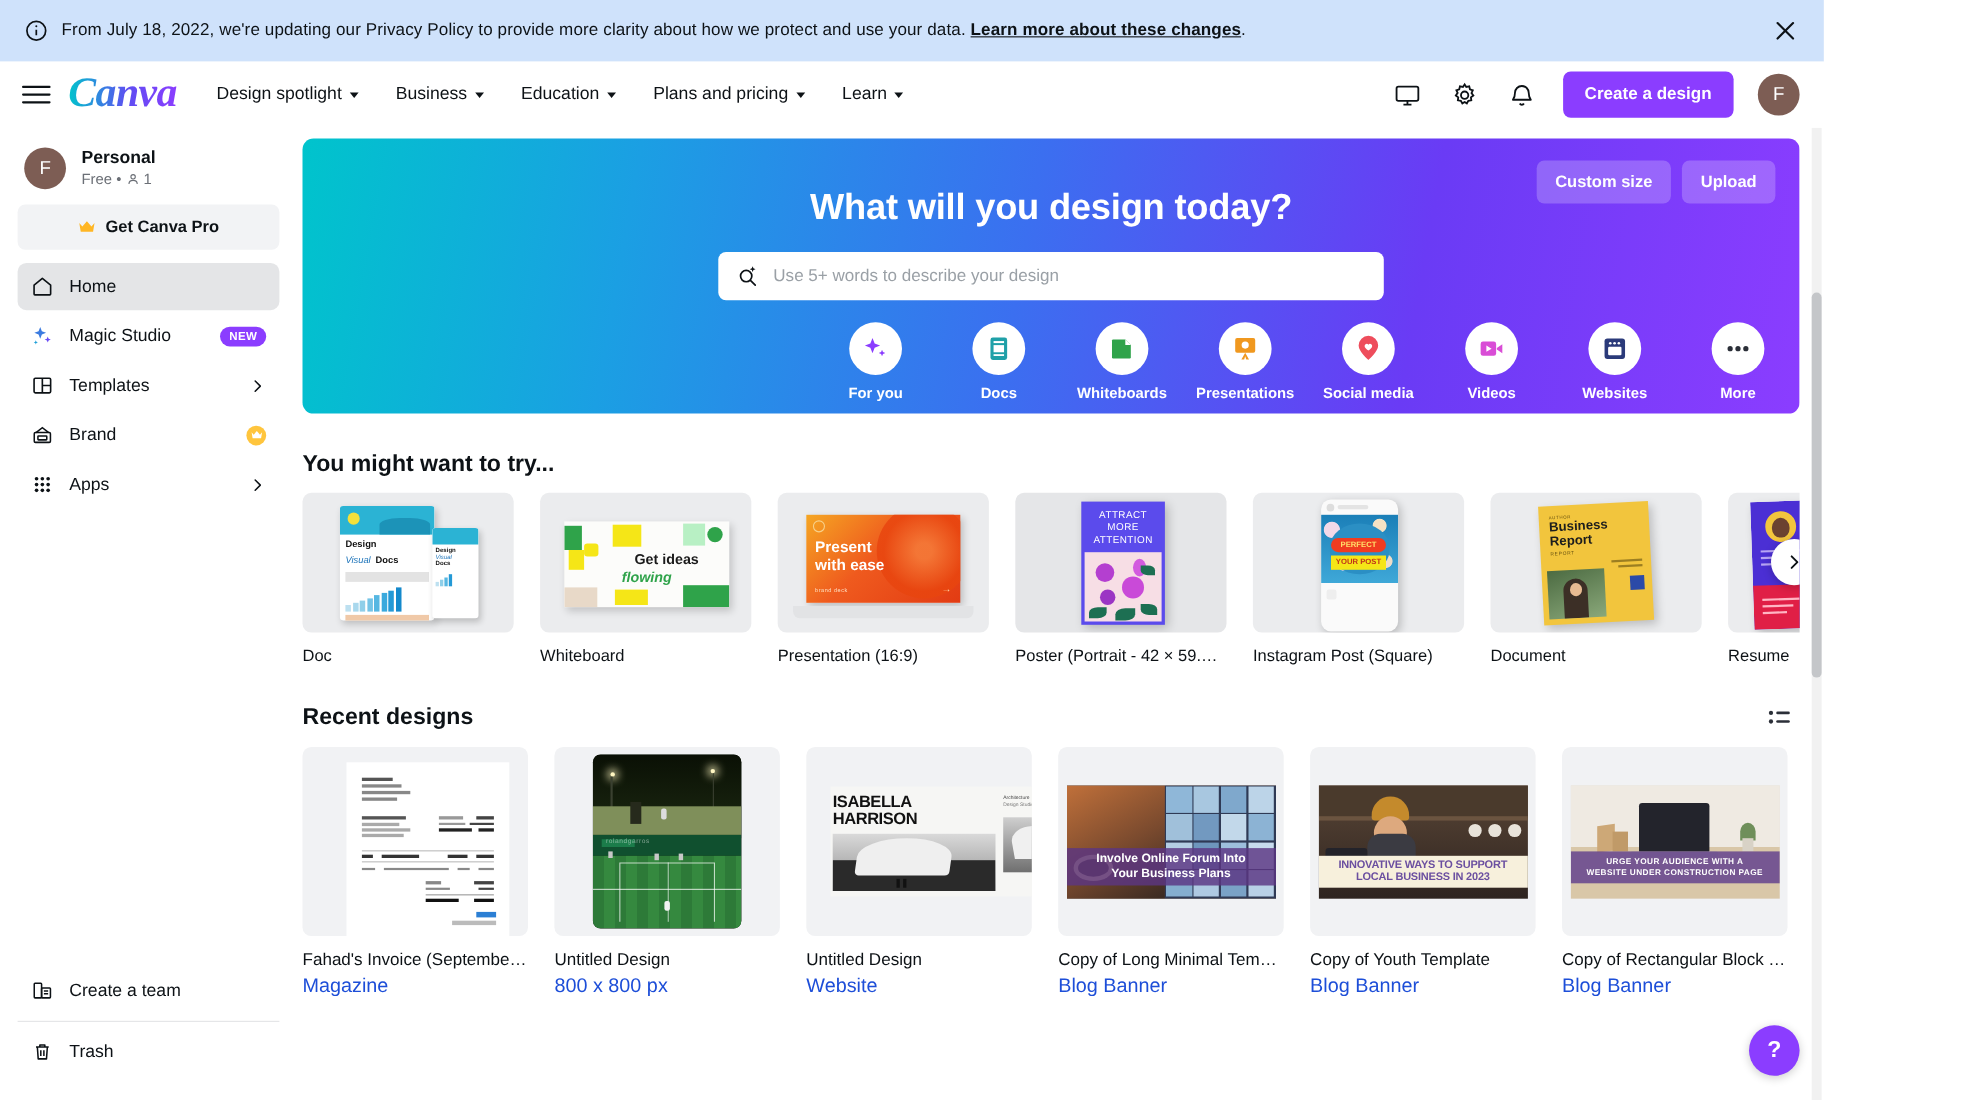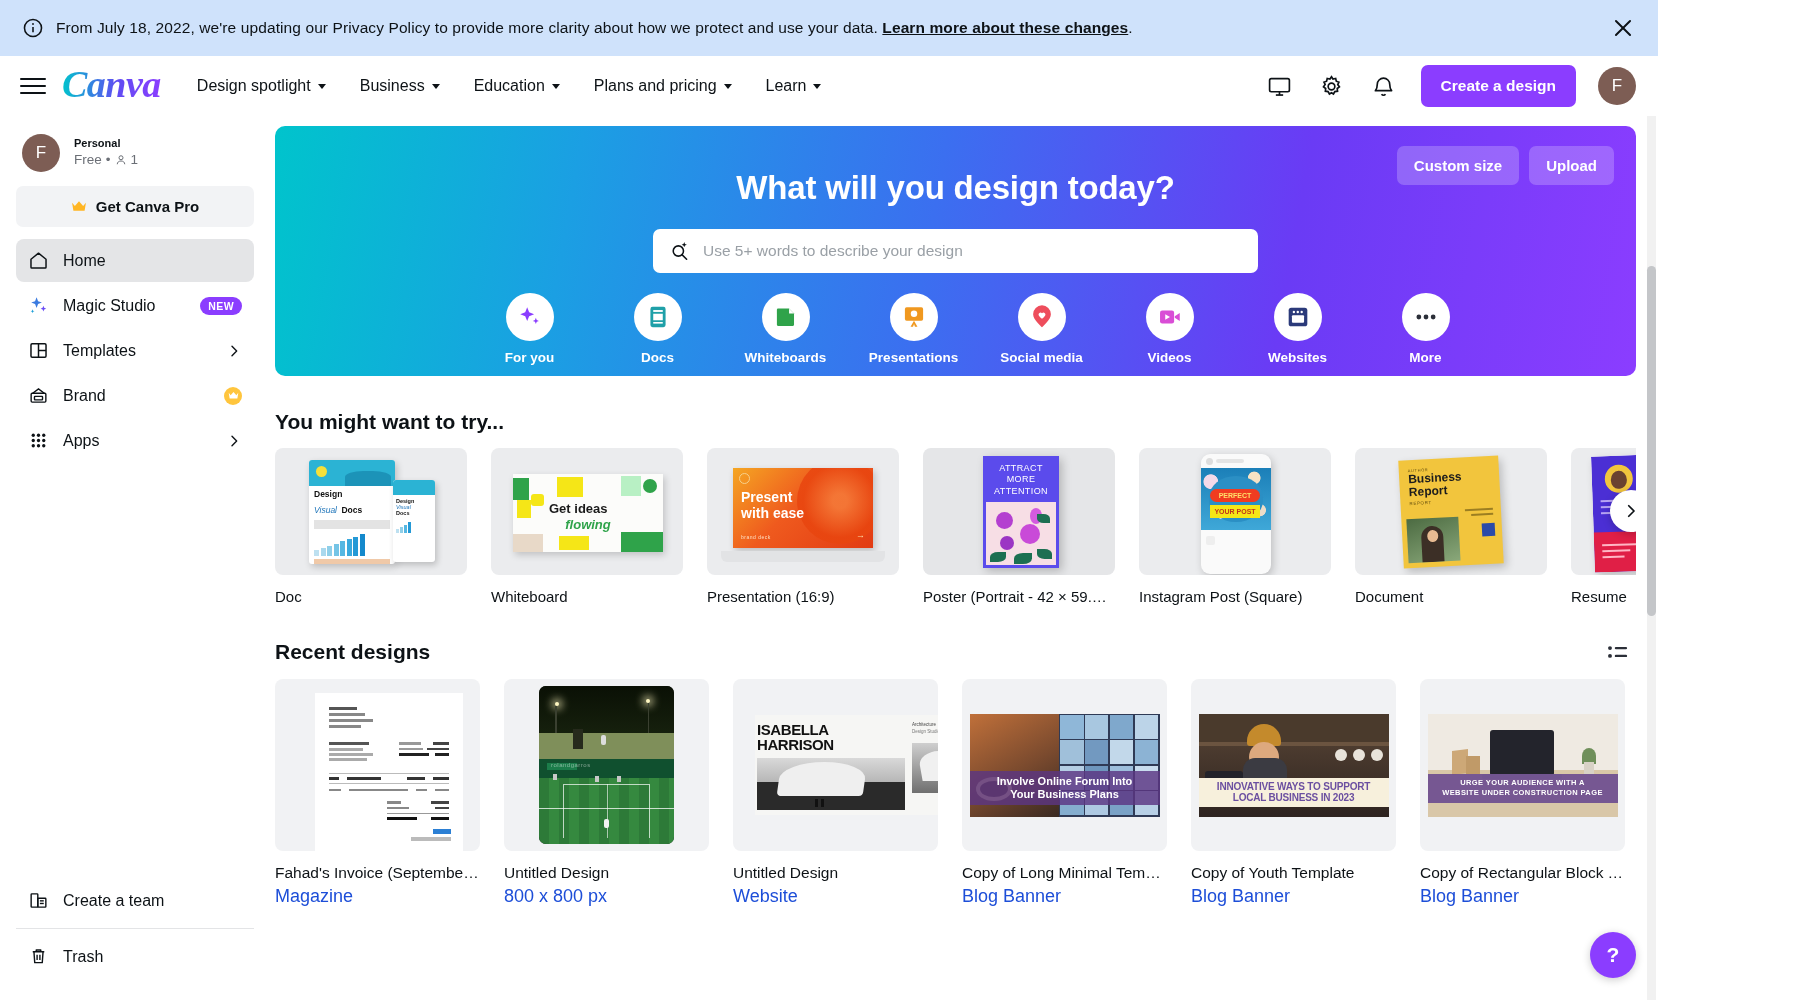--- a/index.html
+++ b/index.html
@@ -55,21 +55,21 @@
 
   
   .body { flex: 1; display: flex; min-height: 0; position: relative; }
 
   
   .sidebar { width: 270px; flex: 0 0 270px; background: #fff; padding: 6px 16px 0 16px;
              display: flex; flex-direction: column; position: relative; }
   .profile { display: flex; align-items: center; gap: 14px; padding: 12px 4px 14px 6px; cursor: pointer; }
   .avatar-side { width: 38px; height: 38px; border-radius: 50%; background: #7d5d54; color: #fff;
                  display: flex; align-items: center; justify-content: center; font-size: 17px; flex: 0 0 38px; }
-  .profile-name { font-size: 11px; font-weight: 700; color: #0d1216; line-height: 1.25; }
+  .profile-name { font-size: 16px; font-weight: 700; color: #0d1216; line-height: 1.25; }
   .profile-sub { font-size: 13.5px; color: #6b6f76; display: flex; align-items: center; gap: 4px; line-height: 1.3; }
   .pro-btn {
     background: #f2f3f5; border: none; border-radius: 7px; width: 100%; padding: 12px 0;
     font-size: 15px; font-weight: 700; color: #0d1216; cursor: pointer; margin-bottom: 12px;
     display: flex; align-items: center; justify-content: center; gap: 9px;
     font-family: "Liberation Sans", sans-serif;
   }
   .navlist { display: flex; flex-direction: column; gap: 2px; }
   .navrow {
     display: flex; align-items: center; gap: 14px; padding: 11px 12px; border-radius: 8px;
@@ -104,21 +104,21 @@
   .searchwrap { display: flex; justify-content: center; margin-top: 22px; }
   .searchbox {
     width: 605px; height: 44px; background: #fff; border-radius: 7px; display: flex;
     align-items: center; padding: 0 16px; gap: 12px; cursor: text;
   }
   .searchbox input {
     border: none; outline: none; font-size: 15.5px; color: #0d1216; flex: 1;
     font-family: "Liberation Sans", sans-serif; background: transparent;
   }
   .searchbox input::placeholder { color: #9aa0a6; }
-  .cats { display: flex; justify-content: center; gap: 16px; margin-top: 20px; padding-left: 44px; }
+  .cats { display: flex; justify-content: flex-end; gap: 0; margin-top: 20px; padding-left: 44px; }
   .cat { width: 112px; display: flex; flex-direction: column; align-items: center; gap: 9px; cursor: pointer; position: relative; }
   .cat-ic { width: 48px; height: 48px; border-radius: 50%; background: #fff;
             display: flex; align-items: center; justify-content: center; }
   .cat-lbl { font-size: 13.5px; font-weight: 700; color: #fff; }
   .cat.sel::after {
     content: ""; position: absolute; bottom: -22px; left: 50%; transform: translateX(-50%);
     border-left: 11px solid transparent; border-right: 11px solid transparent; border-bottom: 11px solid #fff;
   }
 
   
@@ -511,21 +511,21 @@
               <div style="position:absolute;left:22px;top:26px;width:150px;height:78px;background:#fcfcfa;box-shadow:2px 3px 7px rgba(0,0,0,.18);overflow:hidden;">
                 <div style="position:absolute;left:0;top:4px;width:16px;height:22px;background:#2fa34a;"></div>
                 <div style="position:absolute;left:4px;top:26px;width:14px;height:18px;background:#f5e617;"></div>
                 <div style="position:absolute;left:44px;top:3px;width:26px;height:20px;background:#f5e617;"></div>
                 <div style="position:absolute;right:22px;top:2px;width:20px;height:20px;background:#b8f0c4;"></div>
                 <div style="position:absolute;right:6px;top:5px;width:14px;height:14px;background:#2fa34a;border-radius:50%;"></div>
                 <div style="position:absolute;left:18px;top:20px;width:13px;height:12px;background:#f5e617;border-radius:3px;"></div>
                 <div style="position:absolute;left:0;bottom:0;width:30px;height:18px;background:#e8d9c8;"></div>
                 <div style="position:absolute;left:46px;bottom:2px;width:30px;height:14px;background:#f5e617;"></div>
                 <div style="position:absolute;right:0;bottom:0;width:42px;height:20px;background:#2fa34a;"></div>
-                <div style="position:absolute;left:0;right:0;top:28px;font-size:13px;font-weight:700;color:#1a1a1a;line-height:1.1;padding-left:36px;">Get ideas</div>
+                <div style="position:absolute;left:0;right:0;top:28px;text-align:center;font-size:13px;font-weight:700;color:#1a1a1a;line-height:1.1;padding-left:36px;">Get ideas</div>
                 <div style="position:absolute;left:0;right:0;top:43px;text-align:center;font-size:13px;font-weight:700;color:#2fa34a;font-style:italic;">flowing</div>
               </div>
             </div>
             <div class="tlabel">Whiteboard</div>
           </div>
 
           <div class="tcard">
             <div class="tthumb">
               <div style="position:absolute;left:26px;top:20px;width:140px;height:80px;background:linear-gradient(135deg,#f5a623 0%,#ef5a1e 45%,#e23b13 100%);box-shadow:2px 3px 7px rgba(0,0,0,.2);overflow:hidden;">
                 <div style="position:absolute;right:-10px;top:-10px;width:86px;height:86px;border-radius:50%;background:radial-gradient(circle,#f57c3a 12%,#e8450f 60%);opacity:.85;"></div>

